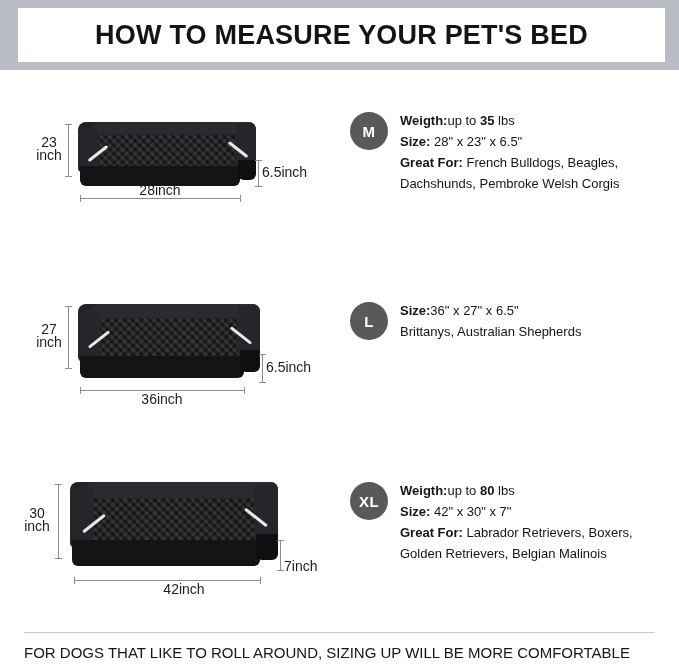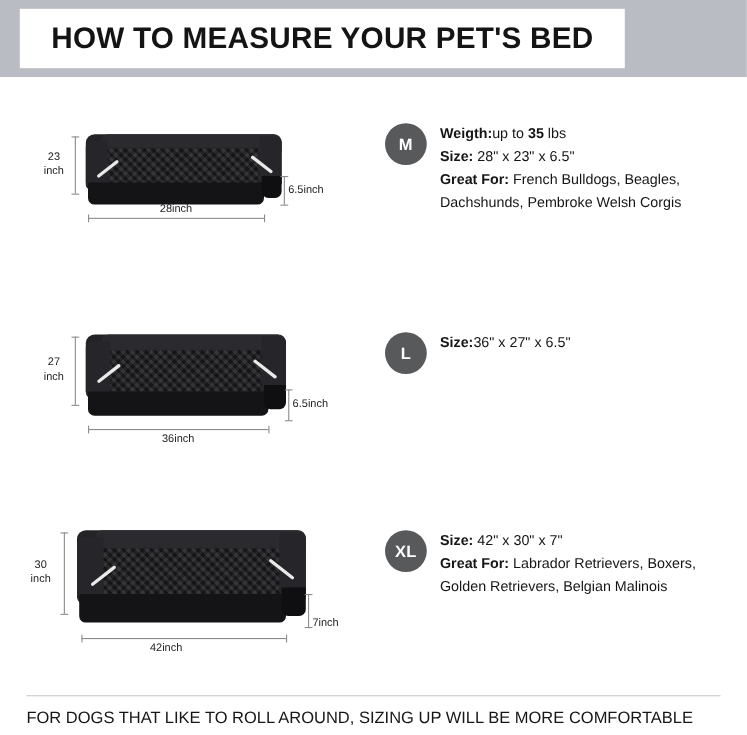--- a/index.html
+++ b/index.html
@@ -22,21 +22,21 @@
     left: 0;
     top: 0;
     width: 679px;
     height: 70px;
     background: #b9bcc2;
   }
   .header-inner {
     position: absolute;
     left: 18px;
     top: 8px;
-    width: 550px;
+    width: 647px;
     height: 54px;
     background: #ffffff;
     display: flex;
     align-items: center;
     justify-content: center;
   }
   .header-title {
     font-size: 27px;
     font-weight: bold;
     letter-spacing: 0.2px;
@@ -116,21 +116,21 @@
   .dim-line.h { height: 1px; }
   .dim-line.v { width: 1px; }
   .tick {
     position: absolute;
     background: #8b8b8b;
   }
   .tick.v { width: 1px; height: 7px; }
   .tick.h { height: 1px; width: 7px; }
   .dim-label {
     position: absolute;
-    font-size: 10px;
+    font-size: 14px;
     color: #1d1d1d;
     line-height: 13px;
     white-space: pre-line;
     text-align: center;
   }
 
   
   .spec {
     position: absolute;
     left: 350px;
@@ -276,20 +276,21 @@
     <div class="tick h" style="left:259px; top:100px;"></div>
     <div class="dim-label" style="left:266px; top:79px; width:60px; text-align:left;">6.5inch</div>
   </div>
 
   <div class="spec">
     <div class="badge">L</div>
     <div class="spec-text">
       <div class="spec-line">
         <span class="lead">Size:</span><span>36" x 27" x 6.5"</span>
       </div>
+      <div class="spec-line">Brittanys, Australian Shepherds</div>
     </div>
   </div>
 </div>
 
 <div class="row row-xl">
 
   <div class="illo">
     <div class="bed" style="left:70px; top:20px; width:208px; height:96px;">
       <div class="body" style="width:208px; height:68px;"></div>
       <div class="rim-back" style="left:16px; top:0px; width:192px; height:22px;"></div>
@@ -304,32 +305,35 @@
 
     <div class="dim-line v" style="left:58px; top:22px; height:74px;"></div>
     <div class="tick h" style="left:55px; top:22px;"></div>
     <div class="tick h" style="left:55px; top:96px;"></div>
     <div class="dim-label" style="left:20px; top:45px; width:34px;">30
 inch</div>
 
     <div class="dim-line h" style="left:74px; top:118px; width:186px;"></div>
     <div class="tick v" style="left:74px; top:115px;"></div>
     <div class="tick v" style="left:260px; top:115px;"></div>
-    <div class="dim-label" style="left:111px; top:121px; width:80px;">42inch</div>
+    <div class="dim-label" style="left:144px; top:121px; width:80px;">42inch</div>
 
     <div class="dim-line v" style="left:280px; top:78px; height:30px;"></div>
     <div class="tick h" style="left:277px; top:78px;"></div>
     <div class="tick h" style="left:277px; top:108px;"></div>
     <div class="dim-label" style="left:284px; top:86px; width:60px; text-align:left;margin-top:12px;">7inch</div>
   </div>
 
   <div class="spec">
     <div class="badge">XL</div>
     <div class="spec-text">
       <div class="spec-line">
+        <span class="lead">Weigth:</span><span>up to </span><b>80</b><span> lbs</span>
+      </div>
+      <div class="spec-line">
         <span class="lead">Size:</span><span> 42" x 30" x 7"</span>
       </div>
       <div class="spec-line">
         <span class="lead">Great For:</span><span> Labrador Retrievers, Boxers,</span>
       </div>
       <div class="spec-line">Golden Retrievers, Belgian Malinois</div>
     </div>
   </div>
 </div>
 

